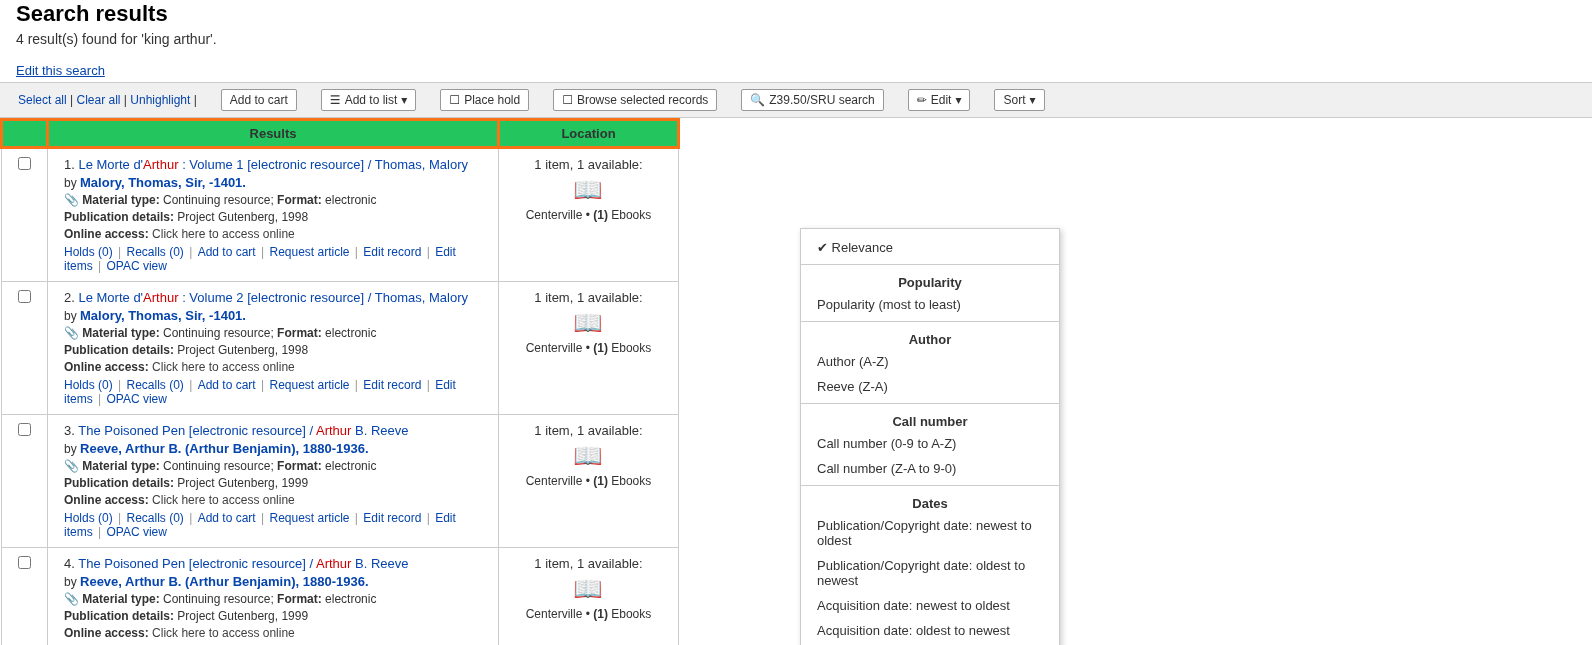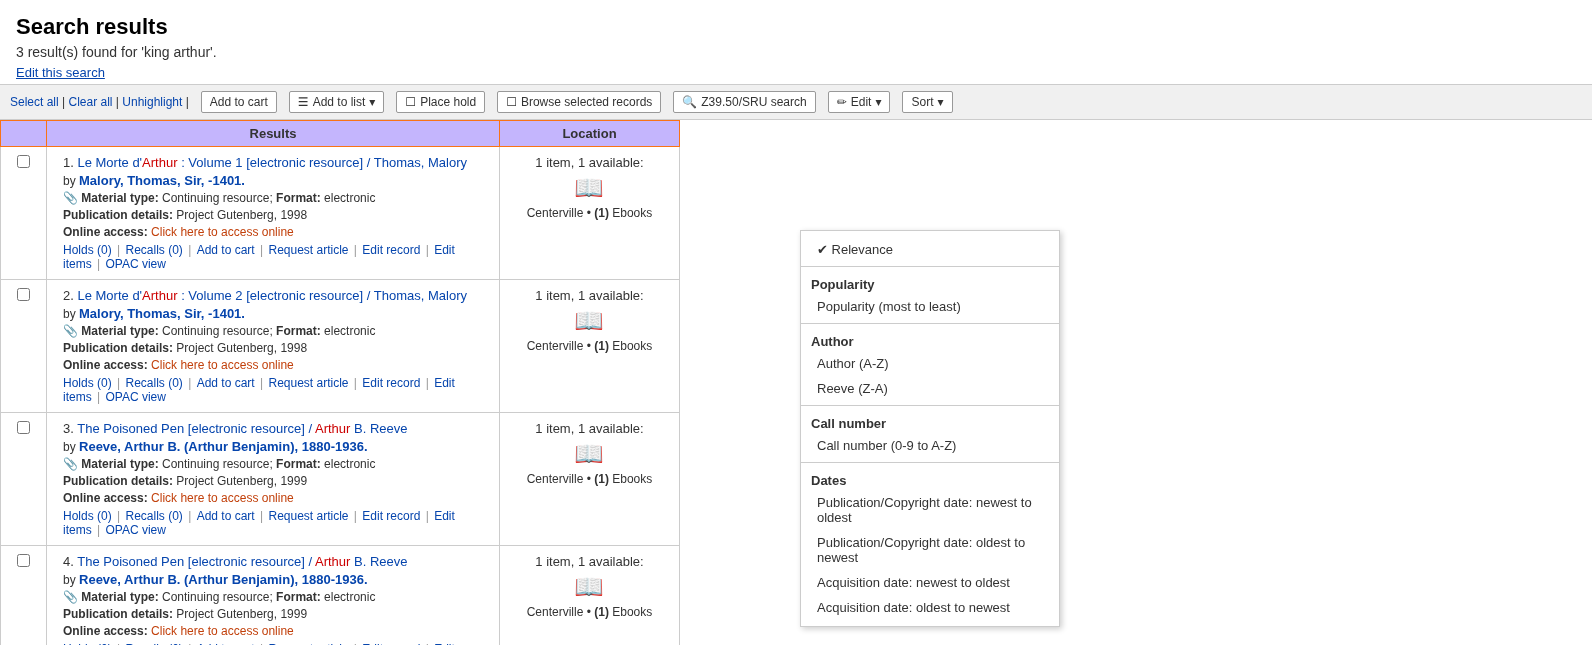--- a/index.html
+++ b/index.html
@@ -1,69 +1,69 @@
 <!DOCTYPE html>
 <html><head>
   <meta charset="utf-8">
   <style>
     * { box-sizing: border-box; margin: 0; padding: 0; }
     body { font-family: Arial, sans-serif; font-size: 13px; background: #fff; color: #333; }
     
-    .page-header { padding: 14px 16px 4px; }
+    .page-header { padding: 1px 16px 4px; }
     .page-title { font-size: 22px; font-weight: bold; color: #000; }
     .subtitle { font-size: 14px; color: #333; margin-top: 4px; }
-    .edit-search-link { color: #0645ad; text-decoration: underline; cursor: pointer; font-size: 13px; margin-top: 5px; display: inline-block; }
-    
-    .toolbar { background: #f0f0f0; border-top: 1px solid #ccc; border-bottom: 1px solid #ccc; padding: 6px 10px; display: flex; align-items: center; gap: 12px; flex-wrap: wrap; }
+    .edit-search-link { color: #0645ad; text-decoration: underline; cursor: pointer; font-size: 13px; margin-top: 16px; display: inline-block; }
+    
+    .toolbar { background: #f0f0f0; border-top: 1px solid #ccc; border-bottom: 1px solid #ccc; padding: 6px 18px; display: flex; align-items: center; gap: 24px; flex-wrap: wrap; }
     .toolbar-btn { display: inline-flex; align-items: center; gap: 4px; padding: 3px 8px; font-size: 12px; border: 1px solid #999; background: #fff; cursor: pointer; color: #333; border-radius: 2px; }
     .toolbar-check { color: #333; font-size: 12px; }
     .toolbar-check a { color: #0645ad; text-decoration: none; cursor: pointer; }
     
     .results-table { flex: 1; border-collapse: collapse; }
-    .results-table th { background: #c4b5fd; border: 1px solid #f97316; padding: 5px 10px; font-weight: bold; text-align: center; }
+    .results-table th { background: #22c55e; border: 3px solid #f97316; padding: 5px 10px; font-weight: bold; text-align: center; }
     .results-table td { border: 1px solid #ccc; padding: 8px 16px; vertical-align: top; }
     
     .record-title { color: #0645ad; text-decoration: none; font-weight: normal; }
     .record-title .highlight { color: #c00; }
     
     .record-author { color: #0645ad; text-decoration: none; font-size: 13px; font-weight: bold; }
     
     .record-meta { font-size: 12px; color: #333; margin-top: 3px; }
-    .online-access-link { color: #c2410c; text-decoration: none; }
+    .online-access-link { color: #404040; text-decoration: none; }
     
     .record-actions { font-size: 12px; margin-top: 4px; }
     .record-actions a { color: #0645ad; text-decoration: none; }
     .record-actions .sep { color: #999; margin: 0 2px; }
     
     .location-cell { text-align: center; margin-top: 8px; }
     .location-available { font-weight: normal; font-size: 13px; }
     .location-icon { font-size: 24px; margin: 4px auto; display: block; }
     .location-detail { font-size: 12px; color: #333; }
     .location-detail .dot { color: #333; }
     .location-detail .count { font-weight: bold; }
     
     .checkbox-cell { width: 24px; text-align: center; }
     
     
     .sort-dropdown { position: absolute; top: 110px; left: 800px; background: #fff; border: 1px solid #ccc; box-shadow: 2px 2px 6px rgba(0,0,0,0.2); width: 260px; z-index: 100; padding: 6px 0; }
     .sort-item { padding: 5px 16px; cursor: pointer; font-size: 13px; color: #333; }
     .sort-item.active::before { content: "✔ "; color: #333; }
-    .sort-section-header { padding: 6px 10px 2px; font-weight: bold; font-size: 13px; color: #333; }
+    .sort-section-header { padding: 6px 10px 2px; font-weight: bold; font-size: 13px; color: #333; text-align: center; }
     .sort-divider { border-top: 1px solid #ccc; margin: 4px 0; }
     
     table.results-table { width: 680px; }
     
     .num { color: #333; font-weight: normal; }
   </style>
 </head>
 <body>
 
 <div class="page-header">
   <div class="page-title">Search results</div>
-  <div class="subtitle">3 result(s) found for 'king arthur'.</div>
+  <div class="subtitle">4 result(s) found for 'king arthur'.</div>
   <a class="edit-search-link">Edit this search</a>
 </div>
 
 <div class="toolbar">
   <span class="toolbar-check">
     <a>Select all</a>
     <span> | </span>
     <a>Clear all</a>
     <span> | </span>
     <a>Unhighlight</a>
@@ -180,20 +180,21 @@
     <div class="sort-divider"></div>
     <div class="sort-section-header">Popularity</div>
     <div class="sort-item">Popularity (most to least)</div>
     <div class="sort-divider"></div>
     <div class="sort-section-header">Author</div>
     <div class="sort-item">Author (A-Z)</div>
     <div class="sort-item">Reeve (Z-A)</div>
     <div class="sort-divider"></div>
     <div class="sort-section-header">Call number</div>
     <div class="sort-item">Call number (0-9 to A-Z)</div>
+    <div class="sort-item">Call number (Z-A to 9-0)</div>
     <div class="sort-divider"></div>
     <div class="sort-section-header">Dates</div>
     <div class="sort-item">Publication/Copyright date: newest to oldest</div>
     <div class="sort-item">Publication/Copyright date: oldest to newest</div>
     <div class="sort-item">Acquisition date: newest to oldest</div>
     <div class="sort-item">Acquisition date: oldest to newest</div>
 
   </div>
 </div>
 

